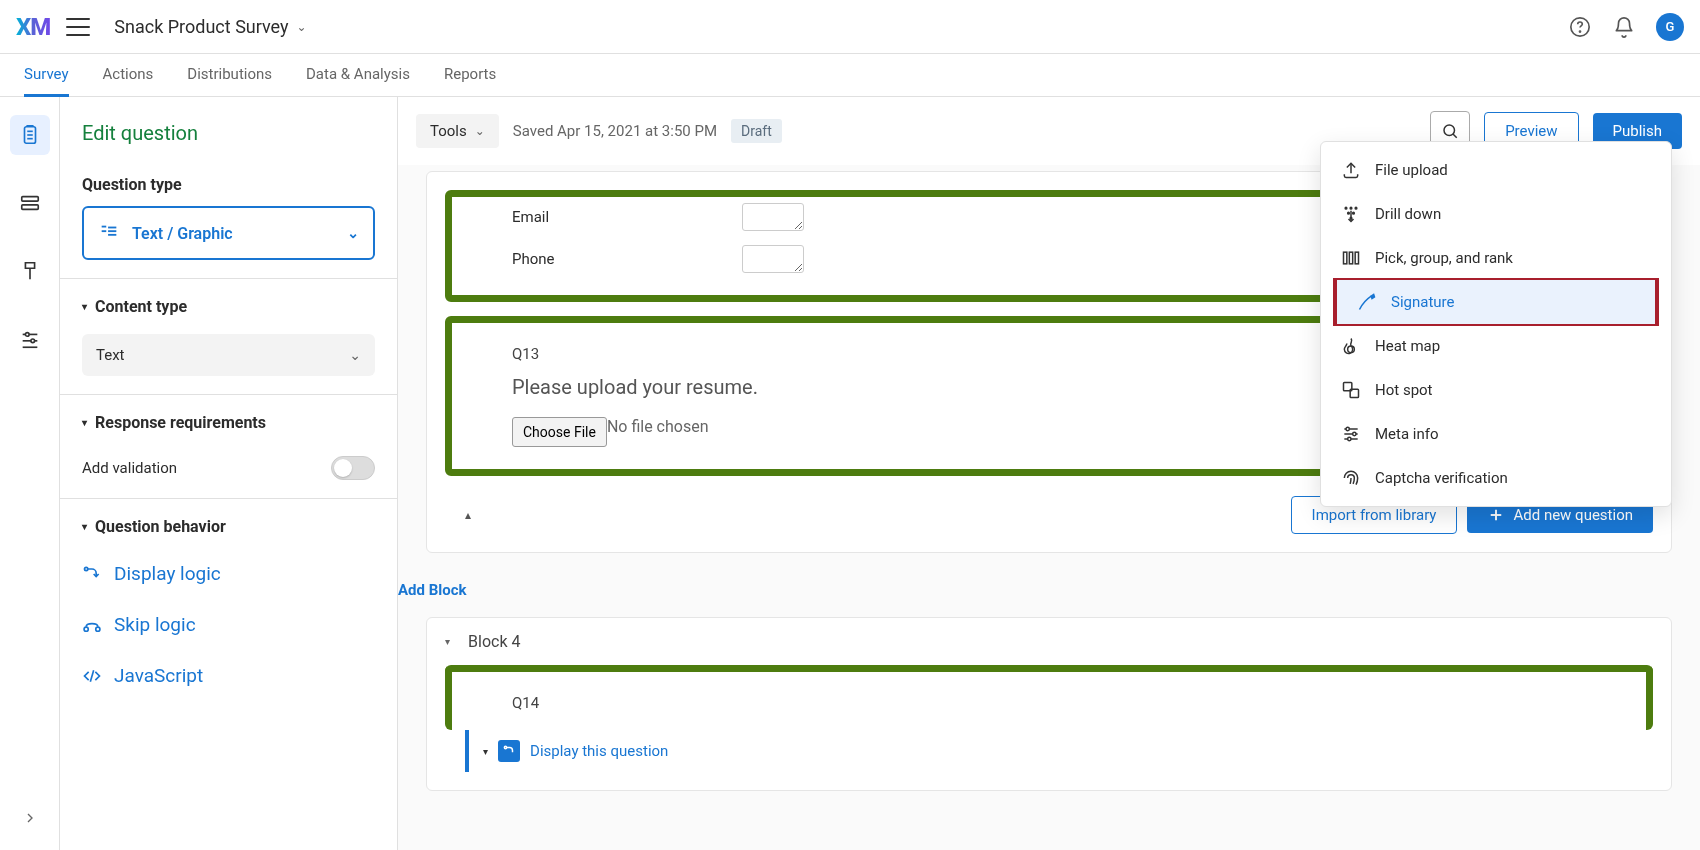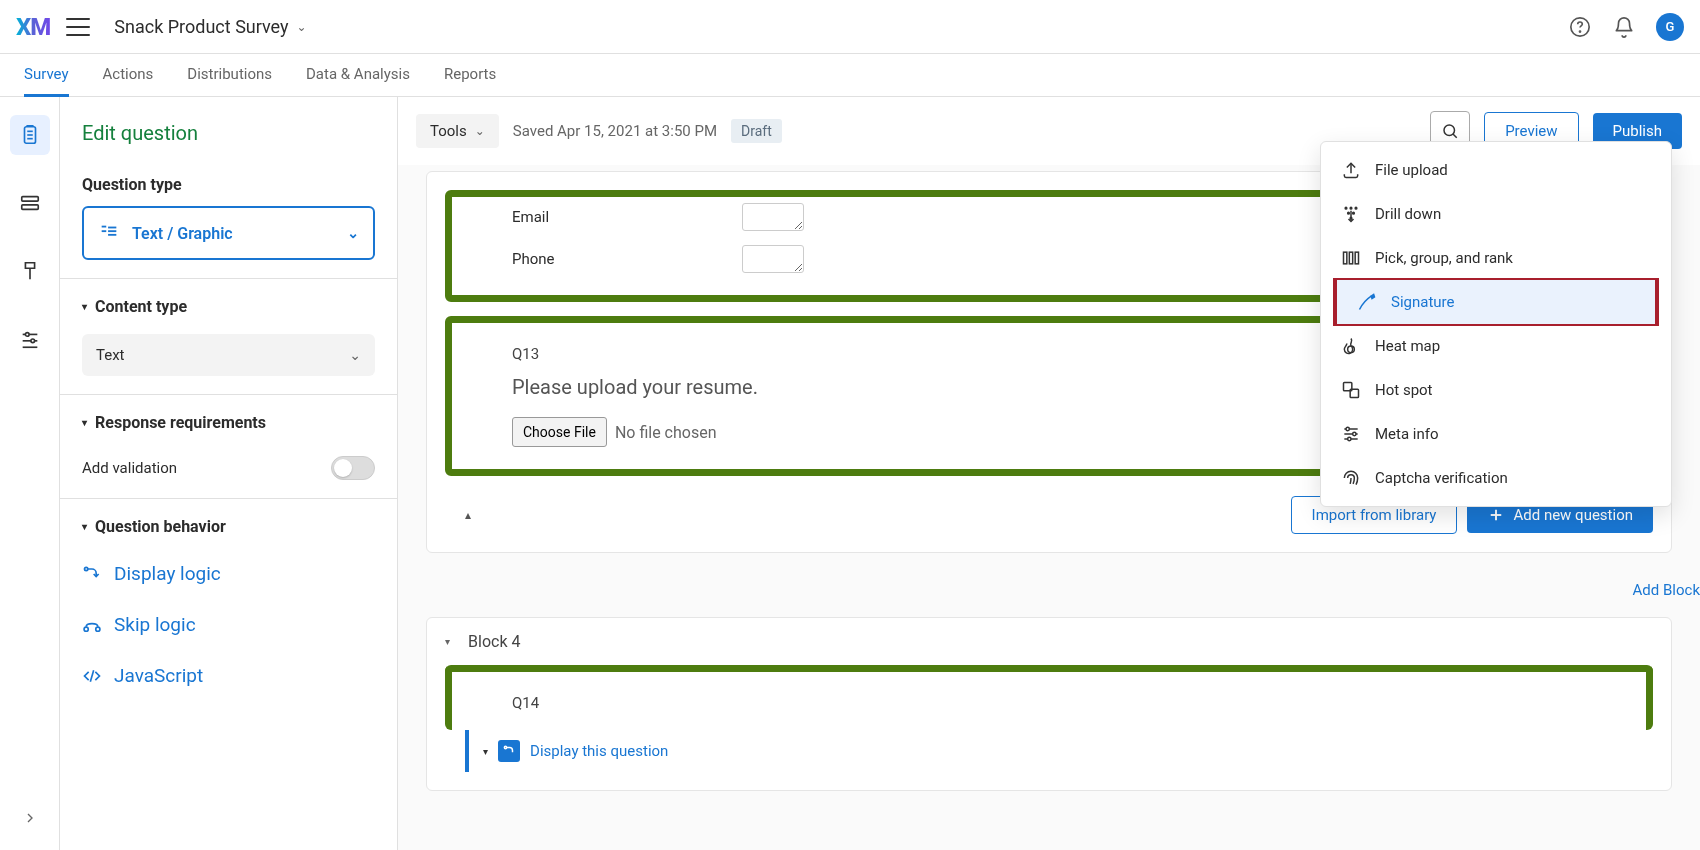--- a/index.html
+++ b/index.html
@@ -60,26 +60,26 @@
     .btn-primary { background: #1976d2; color: #fff; padding: 9px 20px; border-radius: 4px; font-size: 15px; border: none; cursor: pointer; }
     .btn-primary.icon-lead { display: flex; align-items: center; gap: 8px; }
     
     .block { margin: 0 28px 22px; background: #fff; border: 1px solid #e5e5e5; border-radius: 6px; padding: 18px; }
     .question { border: 7px solid #4d7c0f; border-radius: 6px; padding: 22px 60px; margin-bottom: 14px; background: #fff; }
     .form-row { display: flex; align-items: center; margin-bottom: 14px; }
     .form-row label { width: 230px; font-size: 15px; color: #2c2c2c; }
     .form-row textarea { width: 62px; height: 28px; border: 1px solid #ccc; border-radius: 3px; resize: both; }
     .q-number { font-size: 15px; color: #444; margin-bottom: 12px; }
     .q-text { font-size: 20px; color: #555; margin-bottom: 18px; }
-    .file-row { display: flex; align-items: center; gap: 8px; }
+    .file-row { display: flex; }
     .choose-file { border: 1px solid #999; background: #f3f3f3; padding: 6px 10px; font-size: 14px; cursor: pointer; border-radius: 3px; }
     .no-file { color: #666; font-size: 16px; }
     .block-footer { display: flex; align-items: center; justify-content: flex-end; gap: 10px; padding-top: 6px; position: relative; }
     .collapse-caret { position: absolute; left: 20px; color: #555; cursor: pointer; font-size: 12px; }
-    .add-block-link { text-align: right; color: #1976d2; font-size: 15px; cursor: pointer; padding: 6px 0 18px; }
+    .add-block-link { text-align: left; color: #1976d2; font-size: 15px; cursor: pointer; padding: 6px 0 18px; font-weight: bold; }
     .block-header { display: flex; align-items: center; gap: 18px; padding: 14px 18px; font-size: 16px; color: #444; }
     .block-header .caret { color: #666; font-size: 10px; cursor: pointer; }
     .logic-bar { margin: 0 38px; border-left: 4px solid #1976d2; padding: 10px 14px; display: flex; align-items: center; gap: 10px; color: #1976d2; font-size: 15px; }
     .logic-bar .caret { color: #333; font-size: 10px; }
     .logic-icon { width: 22px; height: 22px; background: #1976d2; border-radius: 3px; display: flex; align-items: center; justify-content: center; color: #fff; }
     
     
     .menu-dropdown { position: absolute; top: 44px; right: 28px; width: 352px; background: #fff; border: 1px solid #e0e0e0; border-radius: 6px; box-shadow: 0 8px 24px rgba(0,0,0,.12); padding: 6px 0; z-index: 100; }
     .menu-item { display: flex; align-items: center; gap: 14px; padding: 12px 20px; font-size: 15px; cursor: pointer; color: #2c2c2c; }
     .menu-item svg { width: 20px; height: 20px; color: #333; }

